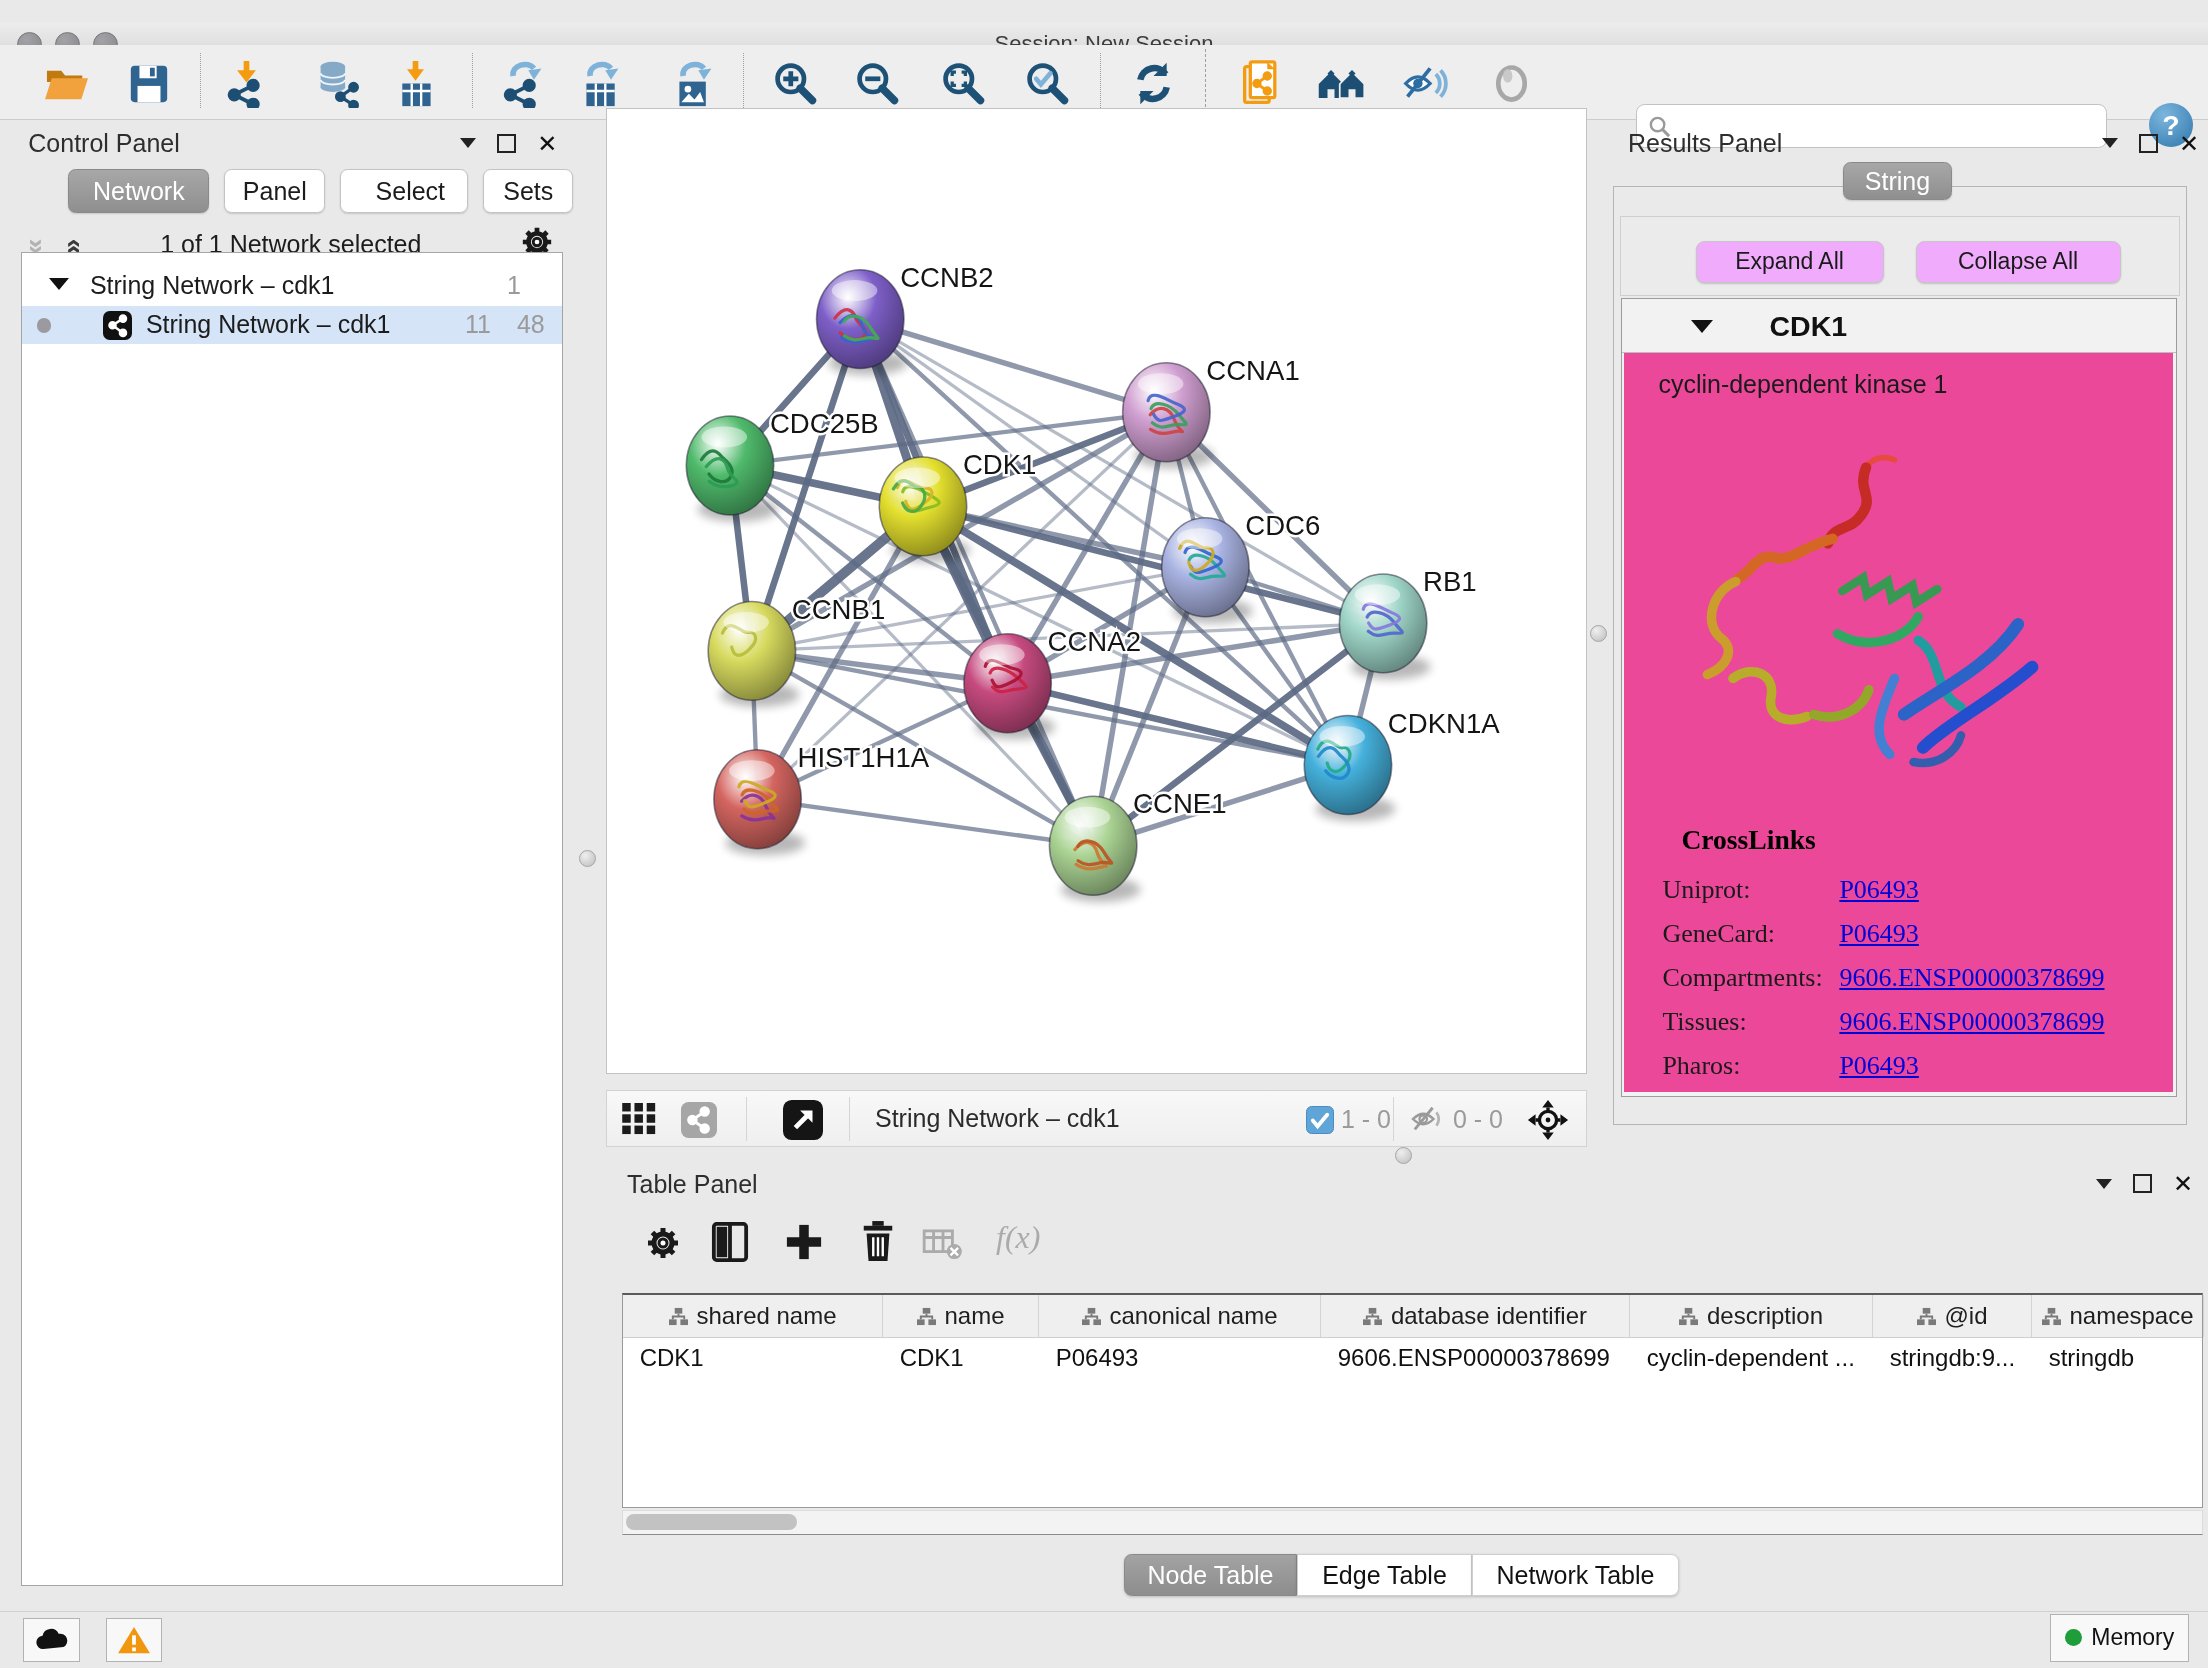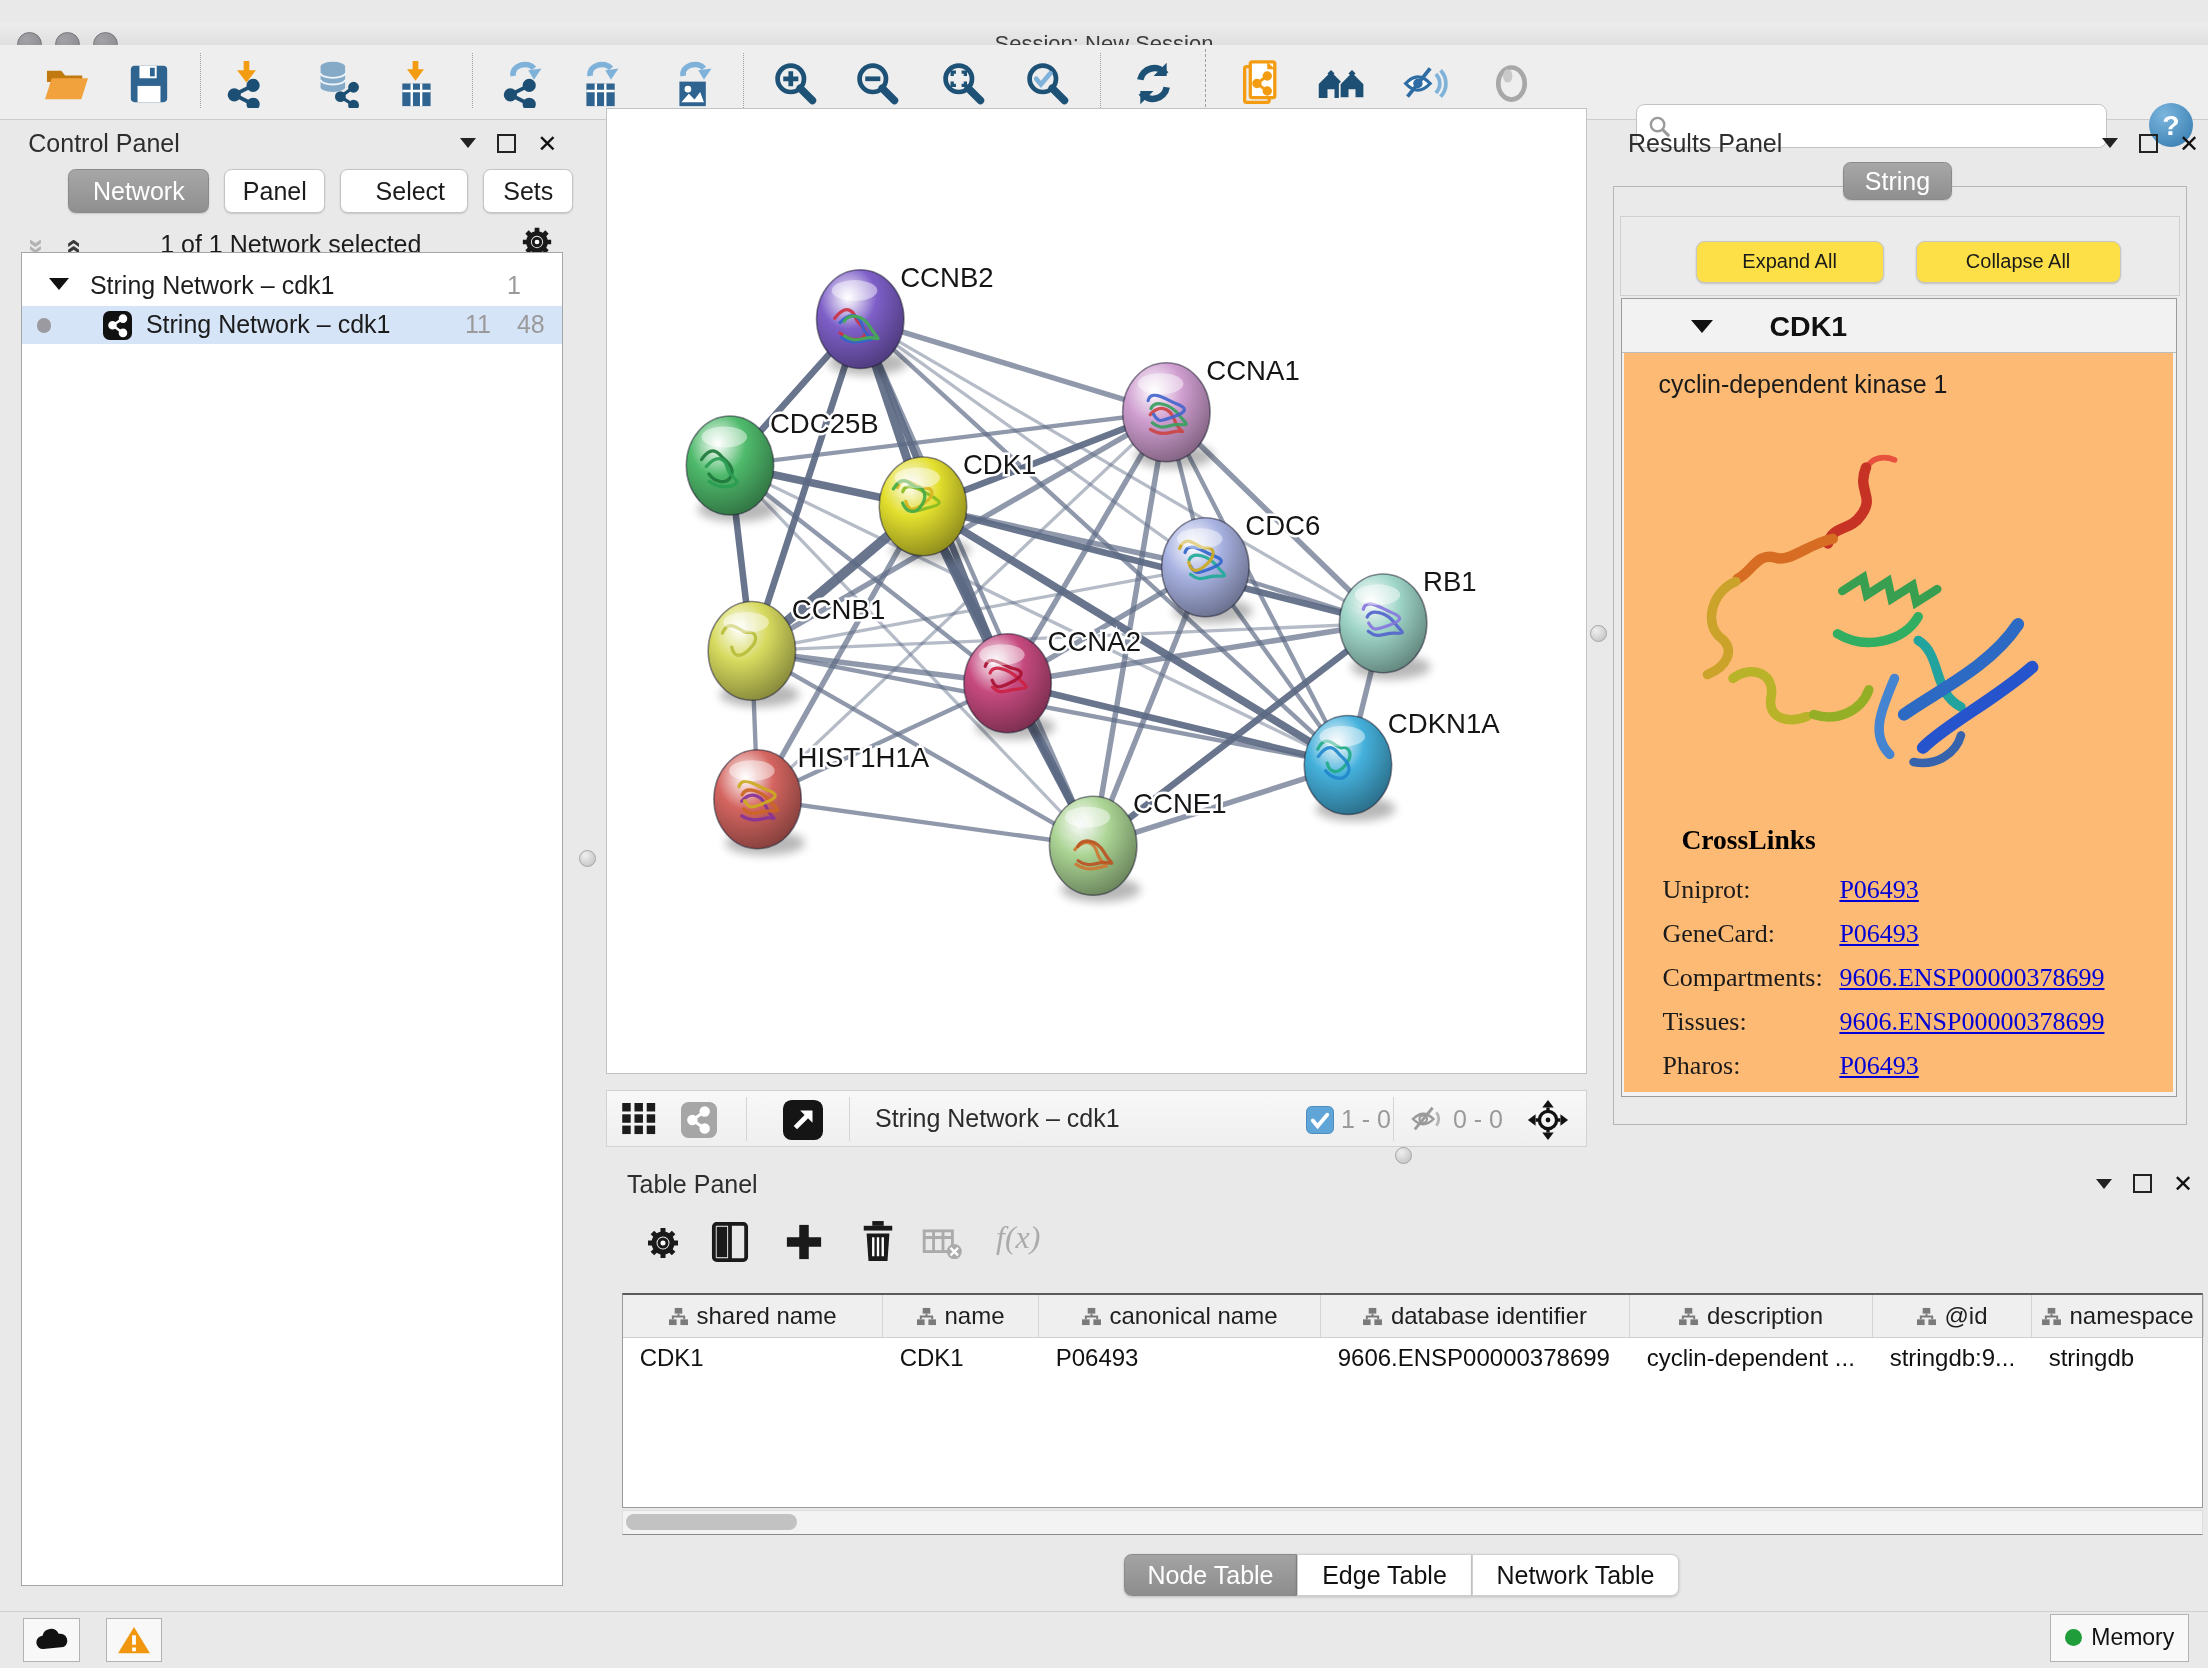--- a/index.html
+++ b/index.html
@@ -56,27 +56,27 @@
     background:linear-gradient(#f8f8f8,#efefef);border:1px solid #d2d2d2;box-sizing:border-box;}
   .ntb-sep{position:absolute;top:5.7px;height:44px;border-left:1px solid #d5d5d5;}
   .knob{position:absolute;width:15px;height:15px;border-radius:50%;
     background:radial-gradient(circle at 35% 30%,#efefef,#bdbdbd);border:1px solid #a5a5a5;}
   
   #results-panel{position:absolute;left:1611px;top:124px;width:590px;height:1484px;}
   #rp-outer{position:absolute;left:1.9px;top:62px;width:572px;height:937px;
     background:#eaeaea;border:1px solid #b5b5b5;}
   #rp-btnrow{position:absolute;left:5.7px;top:28.5px;width:558px;height:78px;
     border:1px solid #cfcfcf;background:#ebebeb;}
-  .rp-btn{position:absolute;top:24px;height:40px;background:#fde047;border:1px solid #c6c6c6;
-    border-radius:8.6px;font-size:20px;color:#1a1a1a;display:flex;align-items:center;
+  .rp-btn{position:absolute;top:24px;height:40px;background:#f0abfc;border:1px solid #c6c6c6;
+    border-radius:8.6px;font-size:23px;color:#1a1a1a;display:flex;align-items:center;
     justify-content:center;box-shadow:0 1px 1.9px rgba(0,0,0,.18);}
   #rp-inner{position:absolute;left:7.6px;top:111px;width:554px;height:797px;
     background:#f2f2f2;border:1px solid #9c9c9c;}
   #rp-gene-header{position:absolute;left:0;top:0;width:100%;height:53px;border-bottom:1px solid #bdbdbd;}
-  #rp-content{position:absolute;left:1.9px;top:54px;width:549px;height:739px;background:#fdba74;}
+  #rp-content{position:absolute;left:1.9px;top:54px;width:549px;height:739px;background:#ec4899;}
   .xl-serif{font-family:"Liberation Serif","DejaVu Serif",serif;}
   .xl-row{position:relative;height:44px;font-size:26px;color:#1a1a1a;}
   .xl-label{position:absolute;left:38px;top:7.6px;}
   .xl-value{position:absolute;left:215px;top:7.6px;text-decoration:underline;}
   
   #table-panel{position:absolute;left:616px;top:1162px;width:1592px;height:445px;}
   #tp-table{position:absolute;left:5.7px;top:131px;width:1581px;height:215px;background:#fff;
     border:1px solid #9a9a9a;border-top:2.9px solid #5a5a5a;box-sizing:border-box;}
   #tp-header{display:flex;height:42px;background:#efefef;border-bottom:1px solid #cfcfcf;}
   .th{display:flex;align-items:center;justify-content:center;gap:7.6px;font-size:24px;

